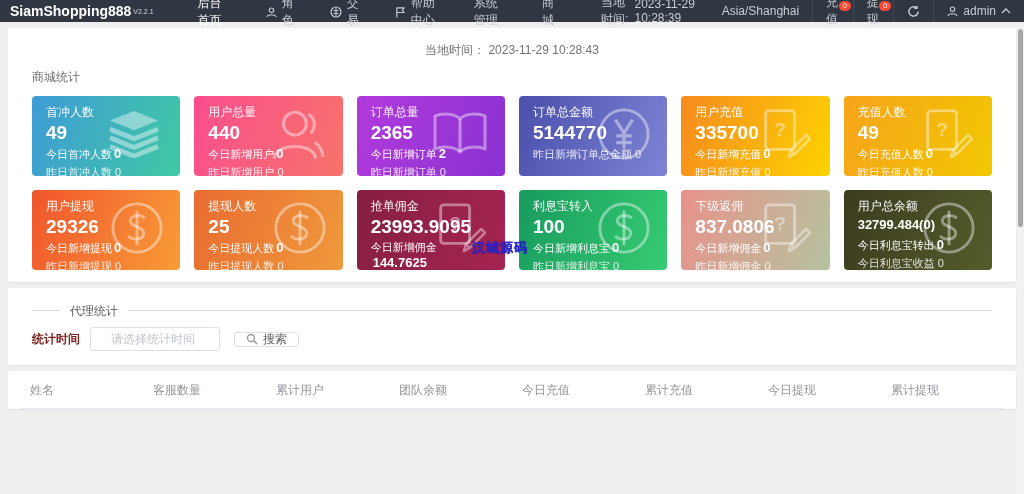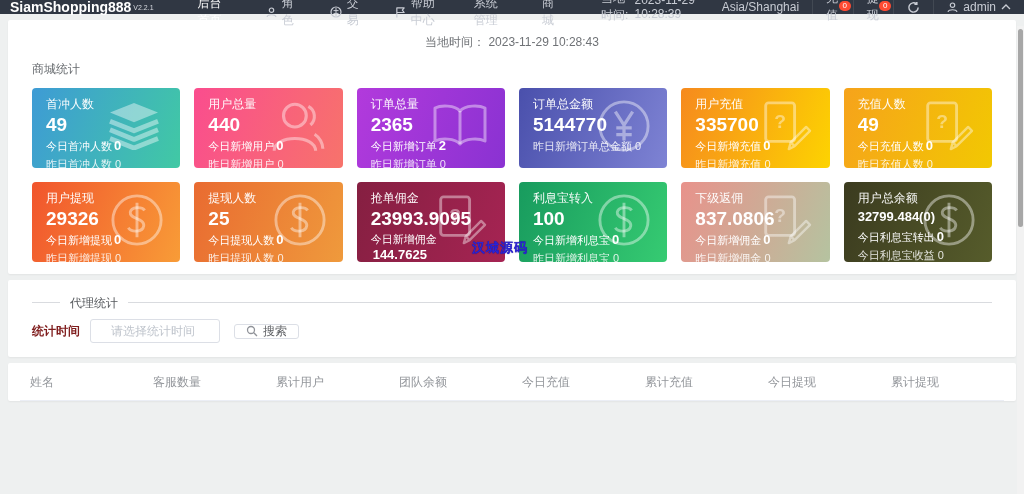--- a/index.html
+++ b/index.html
@@ -4,21 +4,21 @@
 <style>
   * { box-sizing: border-box; }
   html,body { margin:0; padding:0; }
   body {
     width:1024px; height:494px; overflow:hidden; position:relative;
     background:#eef0f0;
     font-family:"Liberation Sans","DejaVu Sans",sans-serif;
   }
   
   .navbar {
-    height:14px; background:#303743; display:flex; align-items:stretch;
+    height:22px; background:#303743; display:flex; align-items:stretch;
     color:#c8ccd4; font-size:12px; position:relative; z-index:5;
   }
   .brand { display:flex; align-items:center; padding:0 14px 0 10px; color:#fff; font-weight:bold; font-size:14px; }
   .brand sup { font-size:7px; font-weight:normal; margin-left:2px; color:#d7dae0; }
   .nav-menu { display:flex; align-items:stretch; list-style:none; margin:0; padding:12px; }
   .nav-item { display:flex; align-items:center; gap:5px; padding:0 18px; cursor:pointer; }
   .nav-item.active { background:#18a38b; color:#fff; }
   .nav-ico { display:flex; align-items:center; }
   .nav-right { margin-left:auto; display:flex; align-items:stretch; }
   .nav-right .nr-item { display:flex; align-items:center; gap:5px; padding:0 13px; position:relative; }

